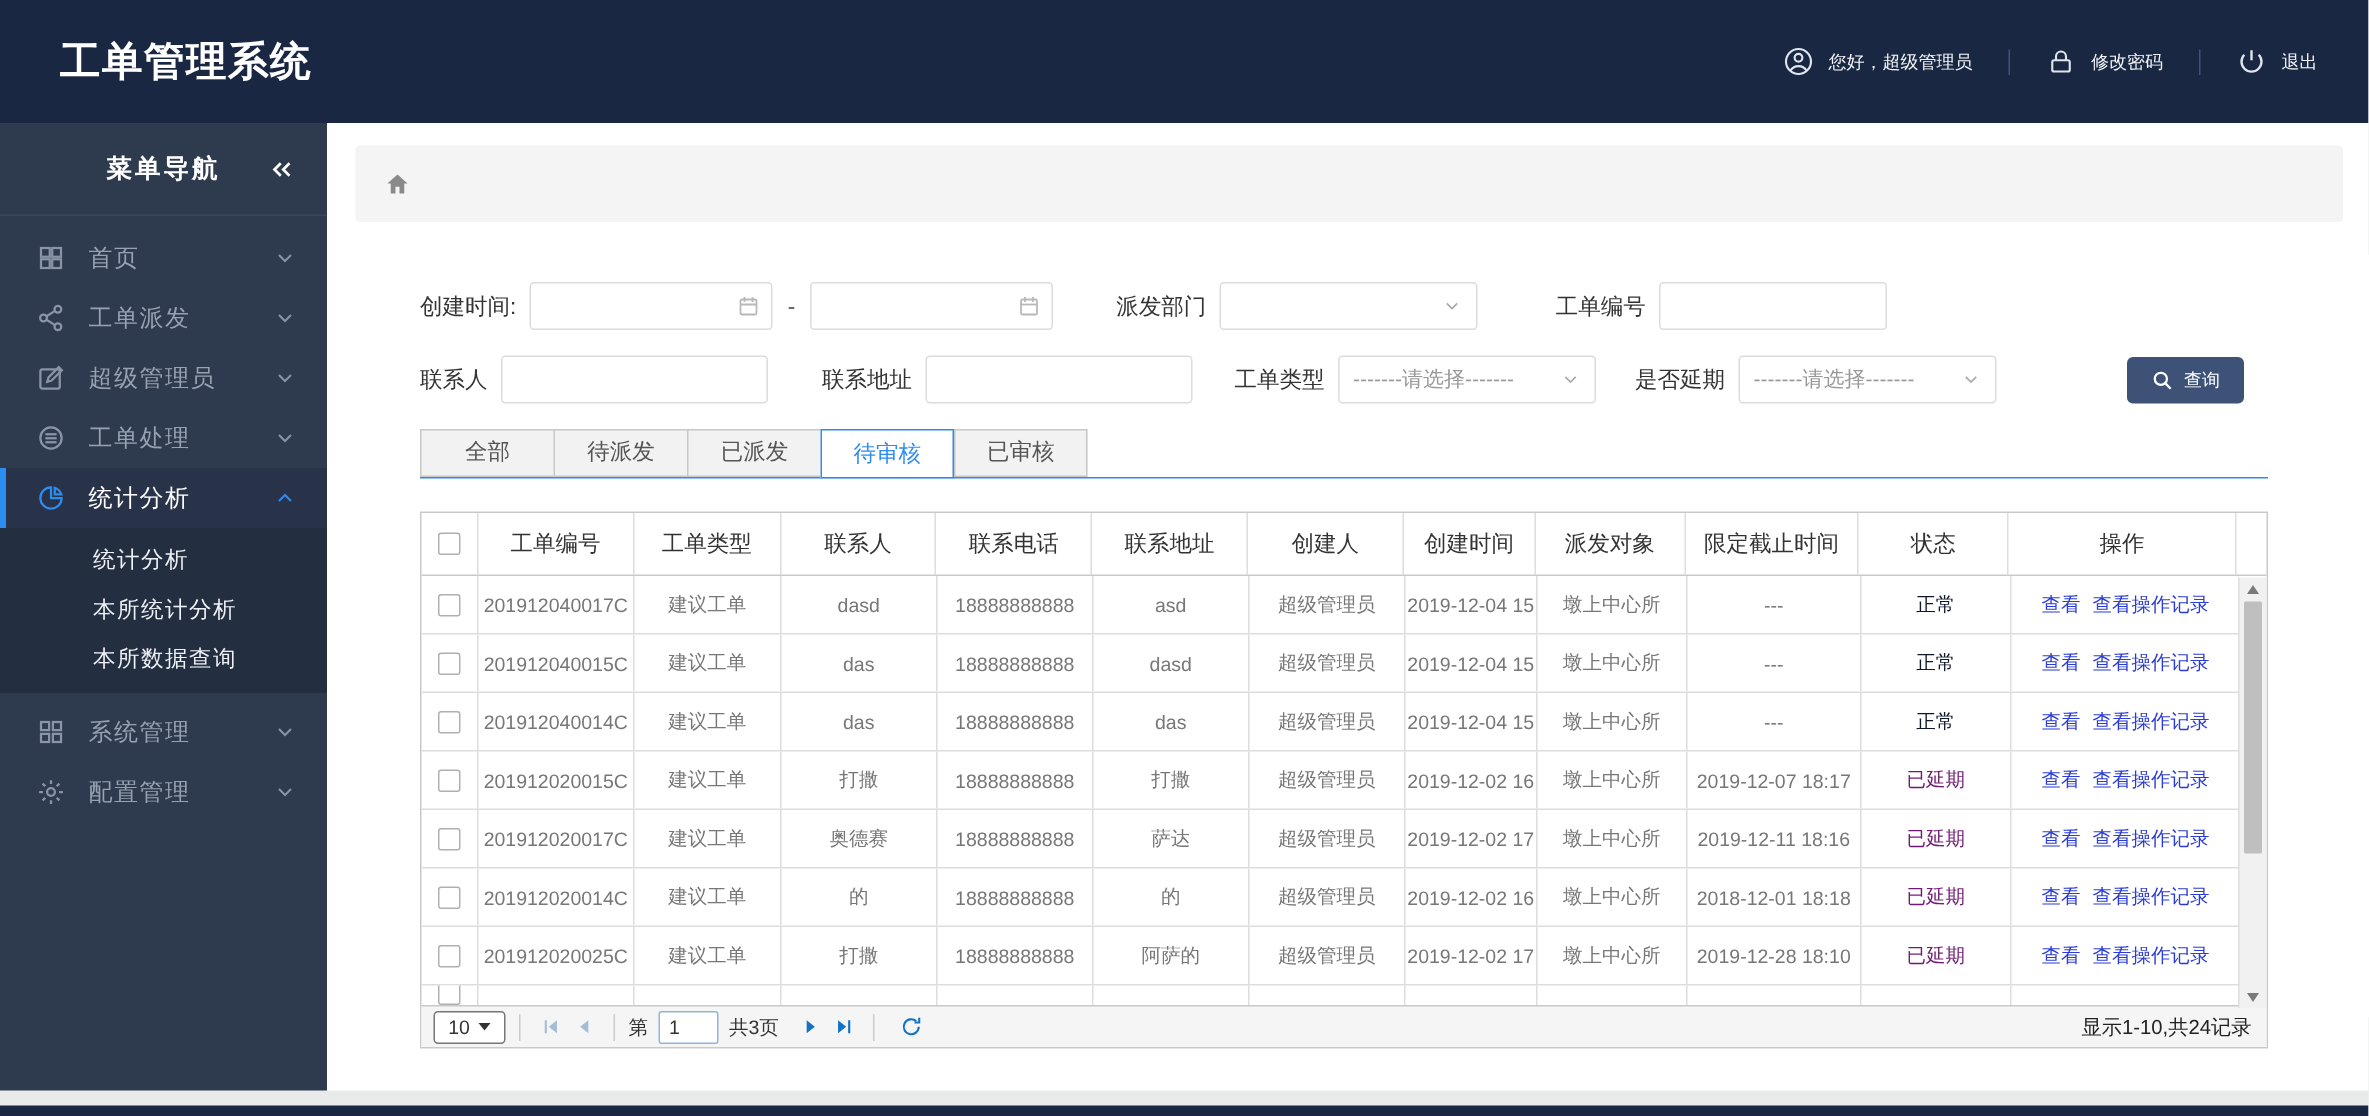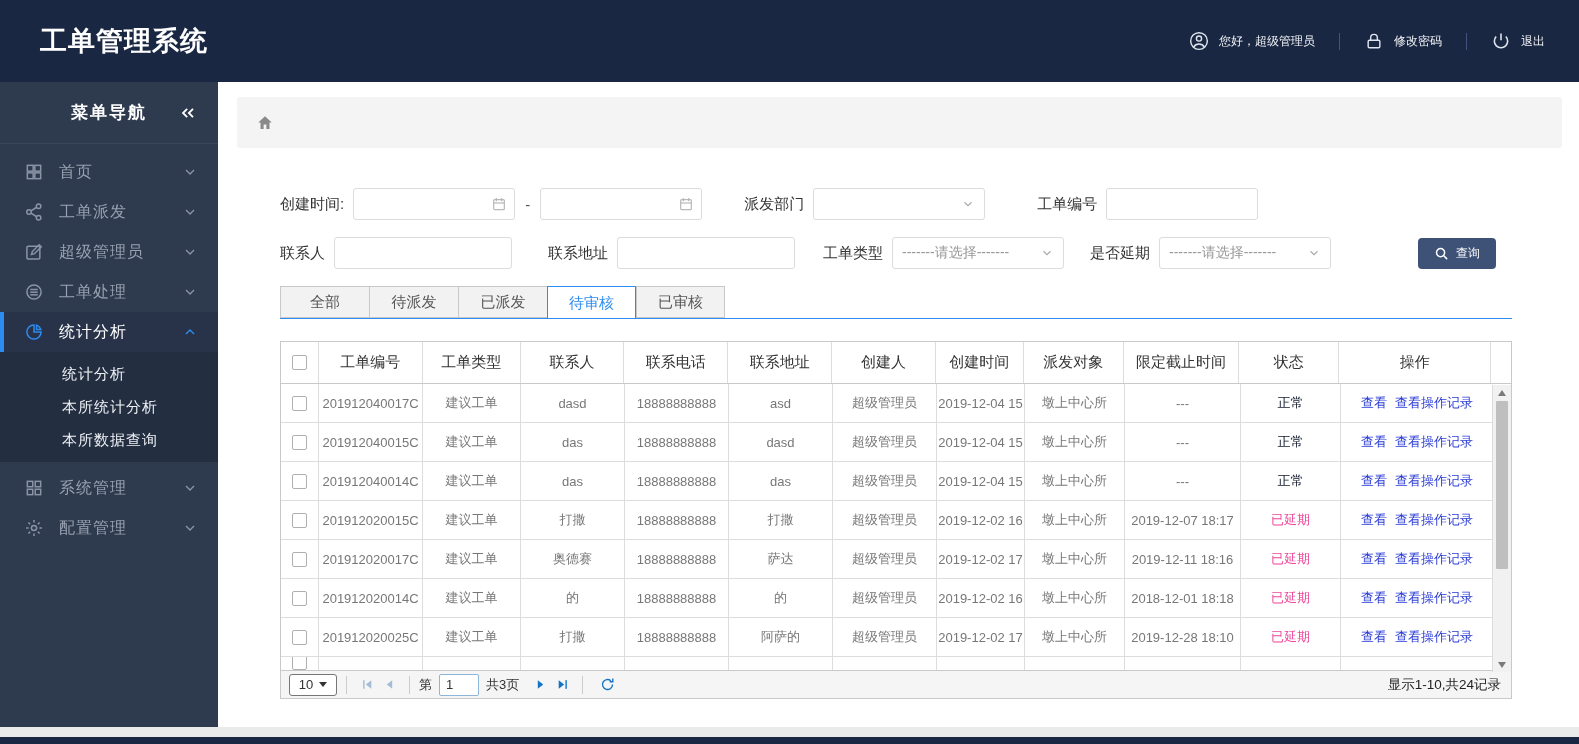--- a/index.html
+++ b/index.html
@@ -88,21 +88,21 @@
   .thead { height:42px; border-bottom:1px solid #c9c9c9; }
   .thead .th { font-size:15px; color:#333; }
   .tbody-row { height:39px; border-bottom:1px solid #ddd; font-size:13px; color:#777; }
   .tbody-row.partial { height:13px; border-bottom:none; align-items:flex-start; }
   .tbody-row.partial .td { height:13px; align-items:flex-end; padding-bottom:0; }
   .cw0{width:38px;} .cw1{width:104px;} .cw2{width:98px;} .cw3{width:104px;} .cw4{width:104px;}
   .cw5{width:104px;} .cw6{width:104px;} .cw7{width:88px;} .cw8{width:100px;} .cw9{width:116px;}
   .cw10{width:100px;} .cw11{width:152px;} .cwsb{width:20px;border-right:none;}
   .ckbox { width:15px; height:15px; border:1px solid #b0b0b0; border-radius:2px; background:#fff; cursor:pointer; }
   .st-normal { color:#0f172a; }
-  .st-overdue { color:#ec4899; }
+  .st-overdue { color:#701a75; }
   .oplink { color:#2b3cd5; cursor:pointer; margin:0 4px; }
 
   
   .vscroll { position:absolute; top:43px; right:0; width:19px; height:287px; background:#f1f1f1;
              border-left:1px solid #ddd; }
   .vs-arrow { height:15px; display:flex; align-items:center; justify-content:center; cursor:pointer; }
   .tri-up { width:0; height:0; border-left:4px solid transparent; border-right:4px solid transparent;
             border-bottom:6px solid #7a7a7a; }
   .tri-dn { width:0; height:0; border-left:4px solid transparent; border-right:4px solid transparent;
             border-top:6px solid #7a7a7a; }

